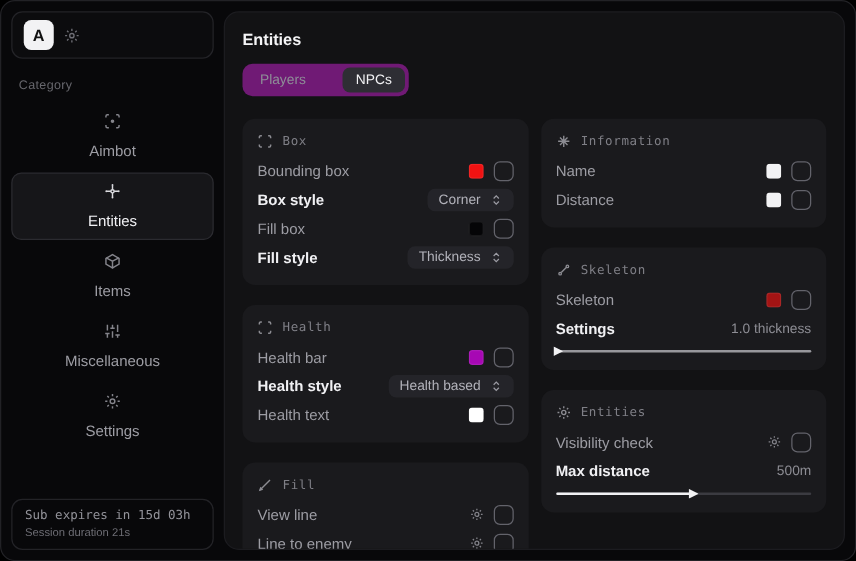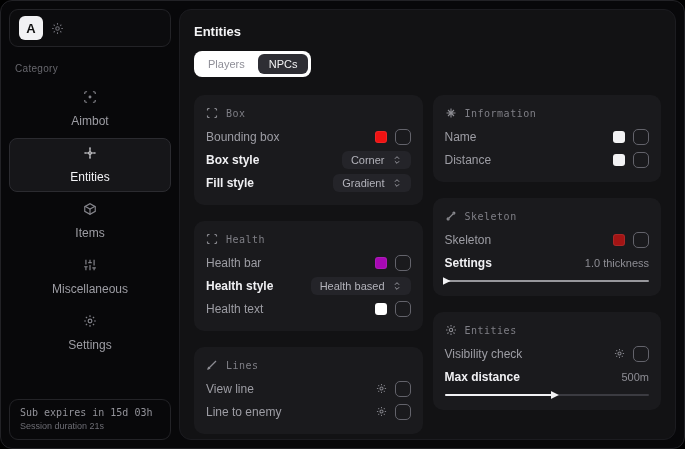--- a/index.html
+++ b/index.html
@@ -66,21 +66,21 @@
     border: 1px solid #1c1c20;
     border-radius: 12px;
     padding: 14px;
     display: flex; flex-direction: column;
     overflow: hidden;
   }
   .panel-title { color: #f4f4f6; font-size: 13px; font-weight: bold; margin-bottom: 12px; }
 
   .tabs {
     display: inline-flex; align-self: flex-start;
-    background: #ffffff; border-radius: 8px; padding: 3px; gap: 2px;
+    background: #701a75; border-radius: 8px; padding: 3px; gap: 18px;
     margin-bottom: 18px;
   }
   .tab {
     font-size: 11px; color: #8e8e97; padding: 4px 11px;
     border-radius: 6px; cursor: pointer;
   }
   .tab.active { background: #2e2e34; color: #f2f2f4; }
 
   .columns { display: flex; gap: 10px; align-items: flex-start; }
   .col { flex: 1; display: flex; flex-direction: column; gap: 16px; }
@@ -253,23 +253,30 @@
             <span class="dropdown">
               <span class="dropdown-value">Corner</span>
               <span class="icon">
                 <svg width="10" height="10" viewBox="0 0 24 24" fill="none" stroke="currentColor" stroke-width="2.4">
                     <path d="M7 15l5 5 5-5M7 9l5-5 5 5"></path>
                   </svg>
               </span>
             </span>
           </div>
           <div class="row">
+            <span class="row-label">Fill box</span>
+            <span class="row-right">
+              <span class="swatch" style="background: rgb(5, 5, 7);"></span>
+              <span class="checkbox"></span>
+            </span>
+          </div>
+          <div class="row">
             <span class="row-label bright">Fill style</span>
             <span class="dropdown">
-              <span class="dropdown-value">Gradient</span>
+              <span class="dropdown-value">Thickness</span>
               <span class="icon">
                 <svg width="10" height="10" viewBox="0 0 24 24" fill="none" stroke="currentColor" stroke-width="2.4">
                     <path d="M7 15l5 5 5-5M7 9l5-5 5 5"></path>
                   </svg>
               </span>
             </span>
           </div>
         </div>
 
         <div class="card">
@@ -309,21 +316,21 @@
         </div>
 
         <div class="card">
           <div class="card-header">
             <span class="icon">
               <svg width="12" height="12" viewBox="0 0 24 24" fill="none" stroke="currentColor" stroke-width="2.4">
                   <path d="M4 20L20 4"></path>
                   <path d="M4 20l3-1-2-2z" fill="currentColor"></path>
                 </svg>
             </span>
-            <span class="card-title">Lines</span>
+            <span class="card-title">Fill</span>
           </div>
           <div class="row">
             <span class="row-label">View line</span>
             <span class="row-right">
               <span class="icon mini-gear">
                 <svg width="11" height="11" viewBox="0 0 24 24" fill="none" stroke="currentColor" stroke-width="2.2">
                     <circle cx="12" cy="12" r="3.4"></circle>
                     <path d="M12 2v3M12 19v3M2 12h3M19 12h3M4.9 4.9l2.1 2.1M17 17l2.1 2.1M19.1 4.9L17 7M7 17l-2.1 2.1"></path>
                   </svg>
               </span>

